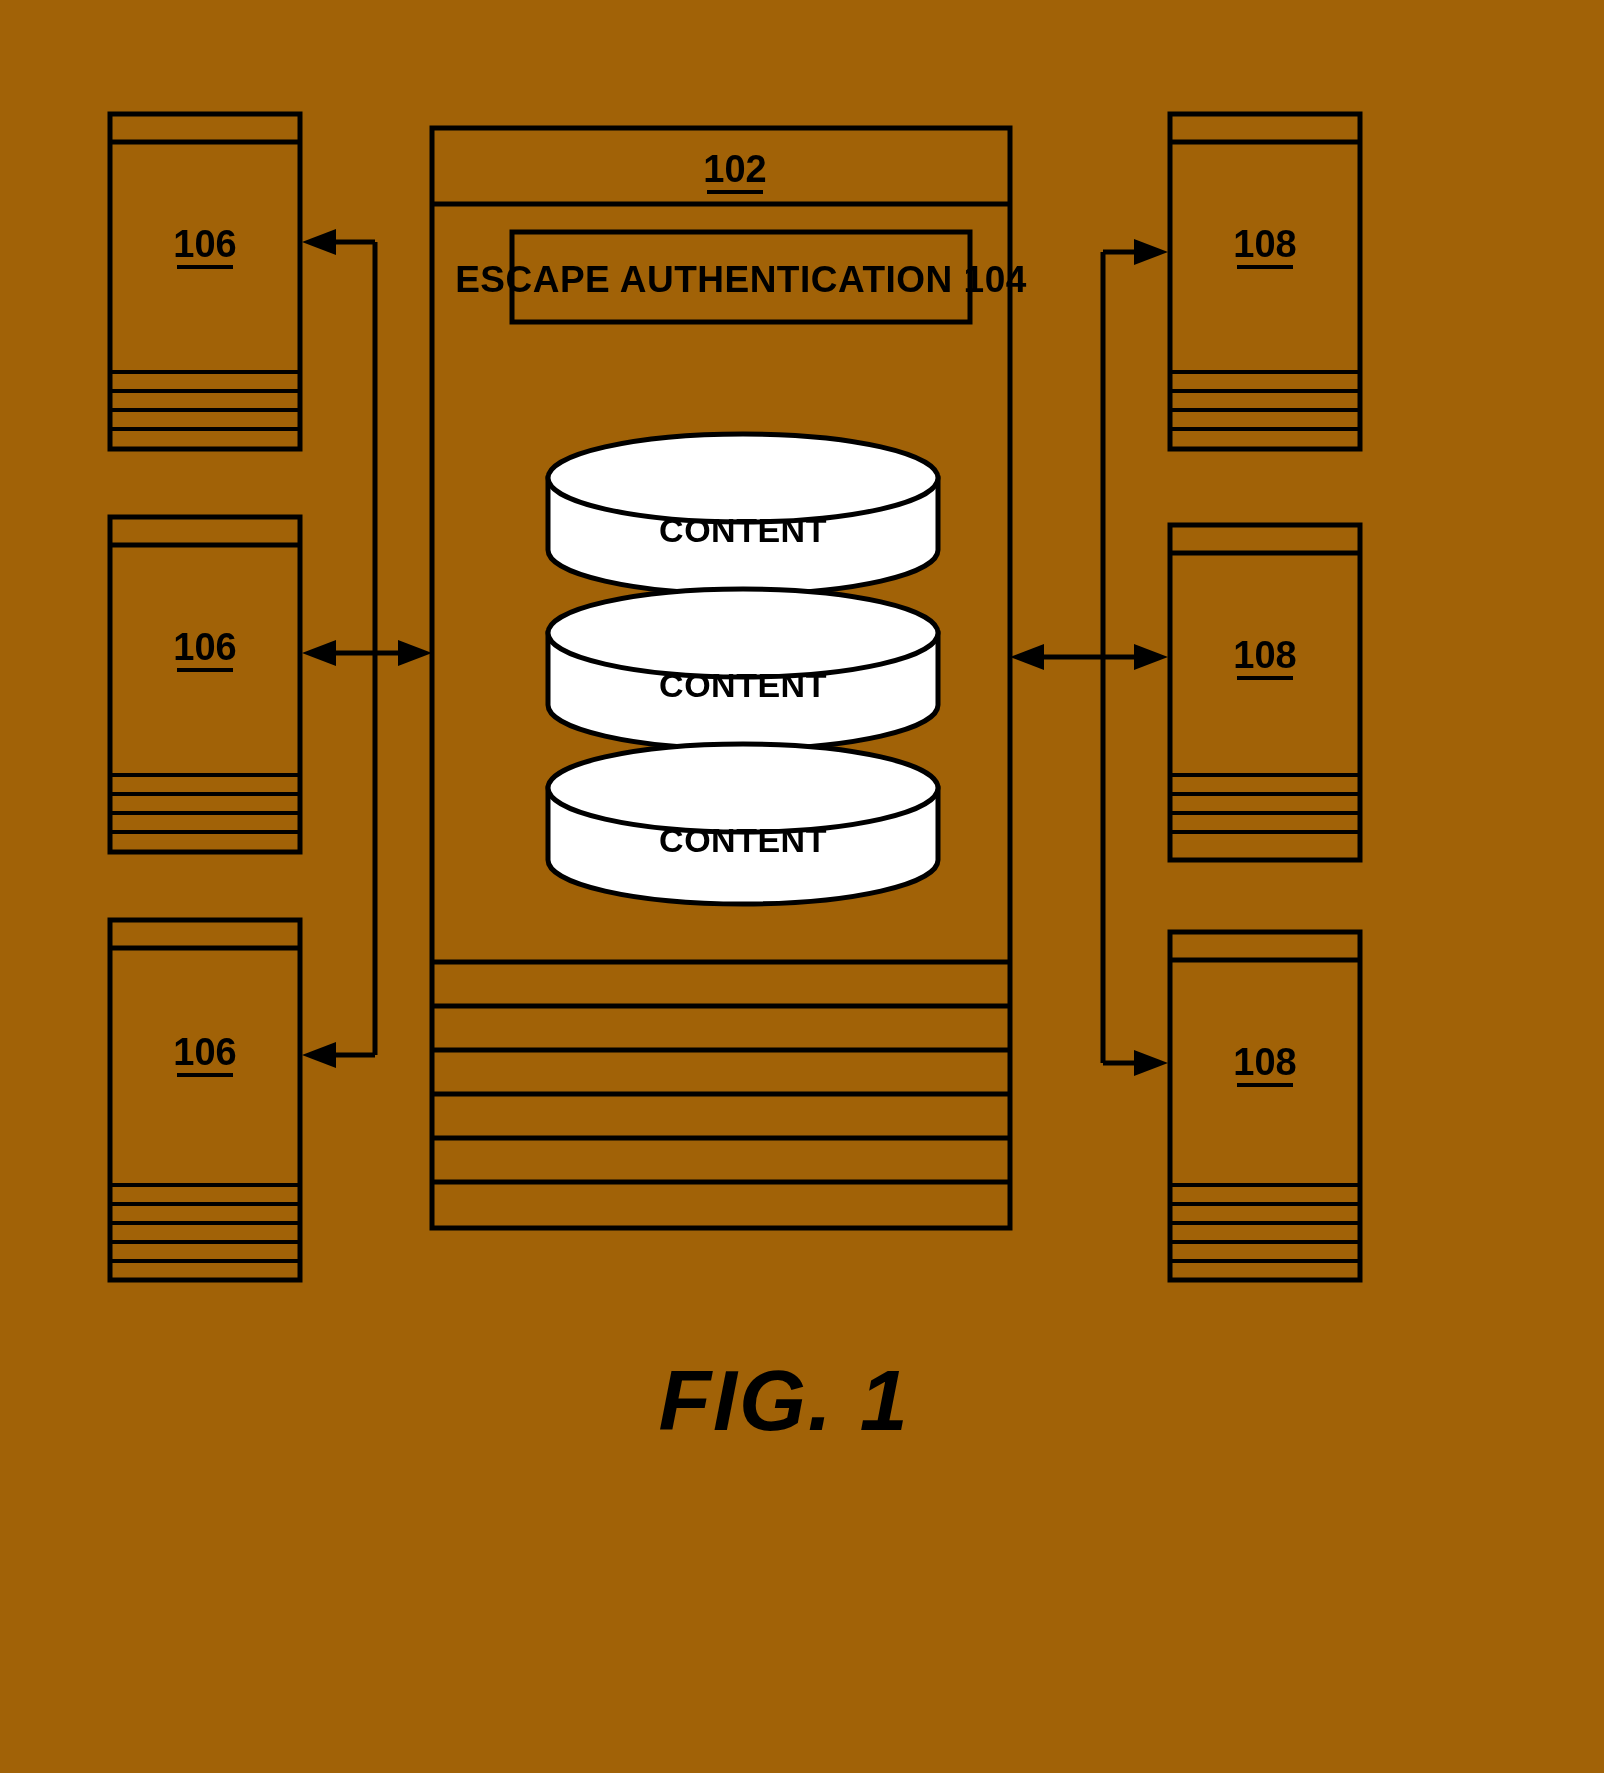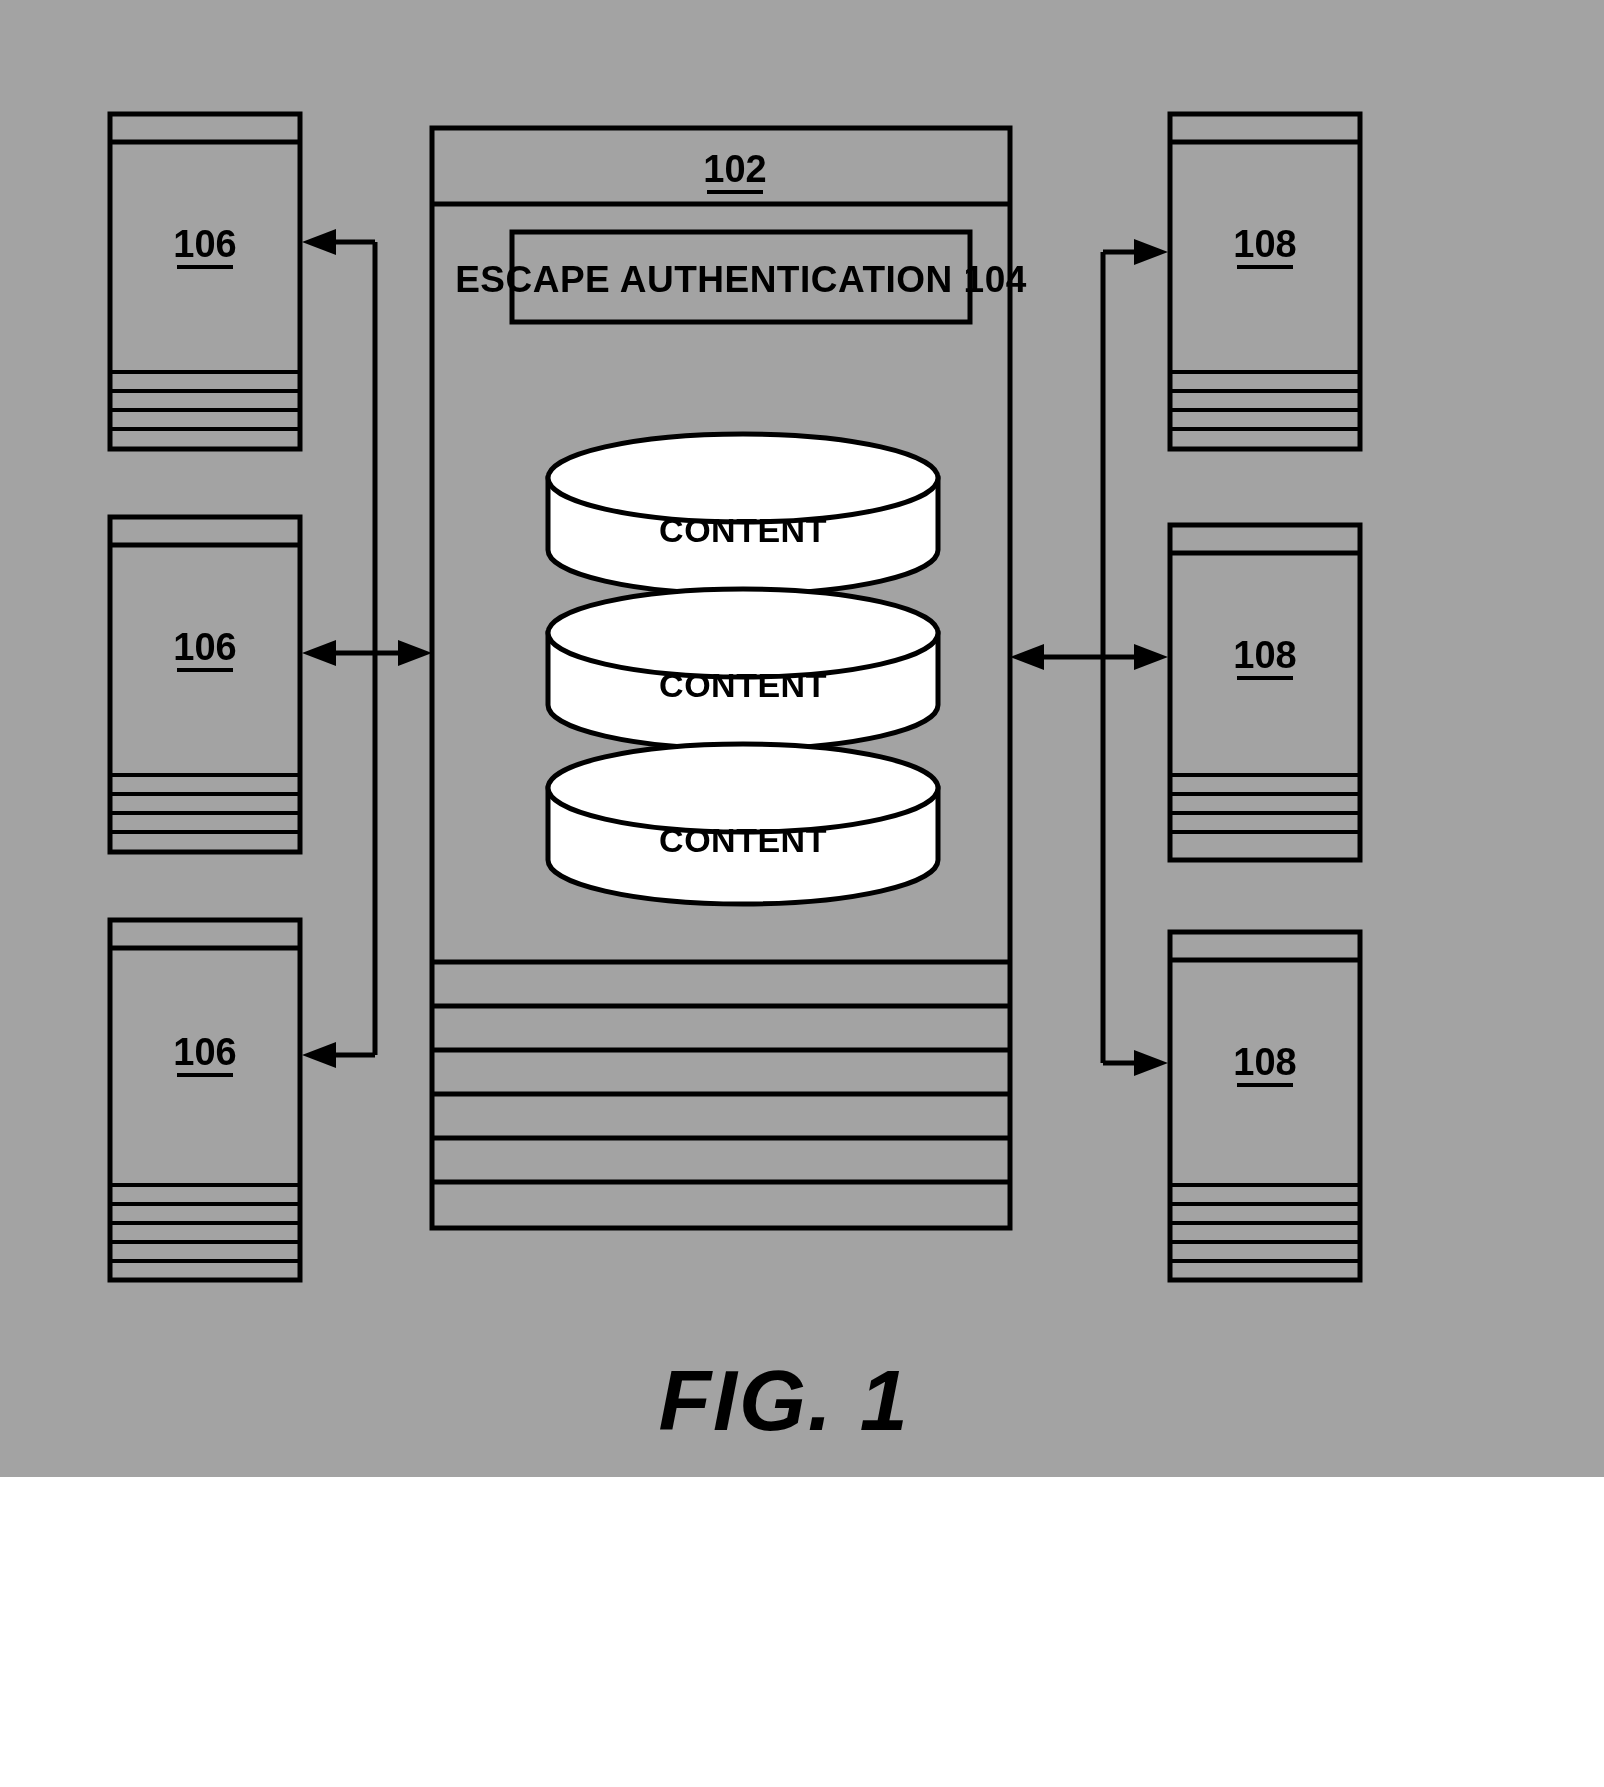--- a/index.html
+++ b/index.html
@@ -7,22 +7,22 @@
     padding: 0;
     background: #ffffff;
   }
   body {
     font-family: "Liberation Sans", sans-serif;
     color: #000000;
   }
   #figure-root {
     position: relative;
     width: 1604px;
-    height: 1477px;
-    background: #a3a3a3;
+    height: 1773px;
+    background: #a16207;
     overflow: hidden;
   }
   #figure-svg {
     position: absolute;
     left: 0;
     top: 0;
     width: 1604px;
     height: 1787px;
   }
   .dev-label, .sys-label, .box-text, .cyl-text, .fig-caption {

